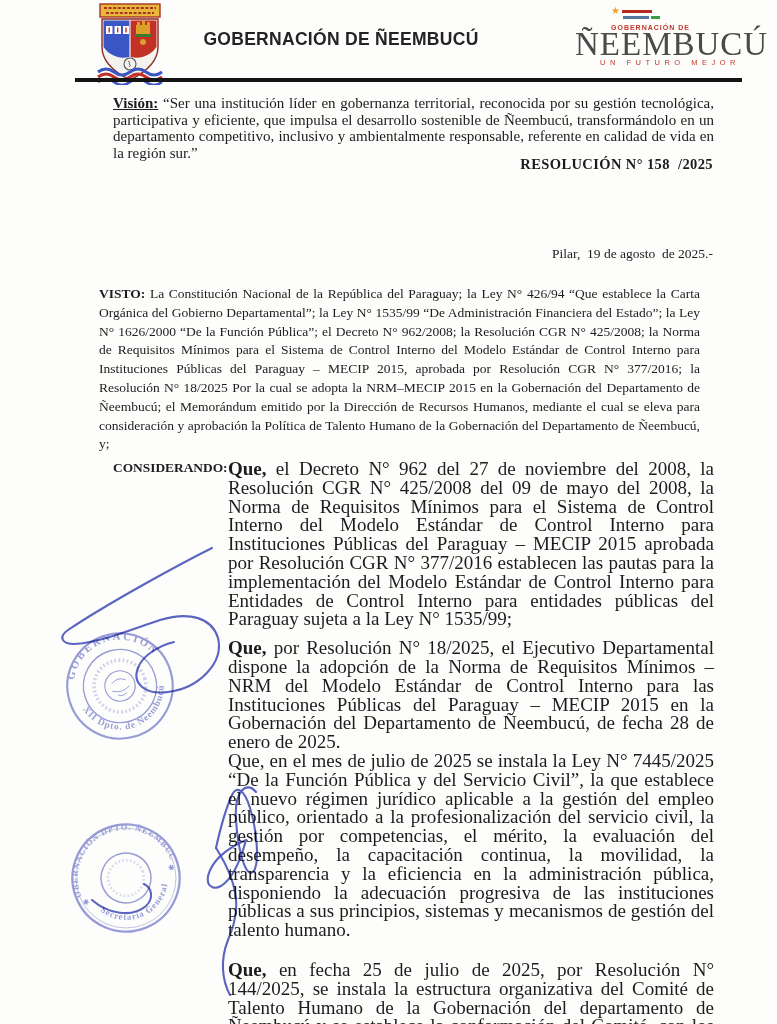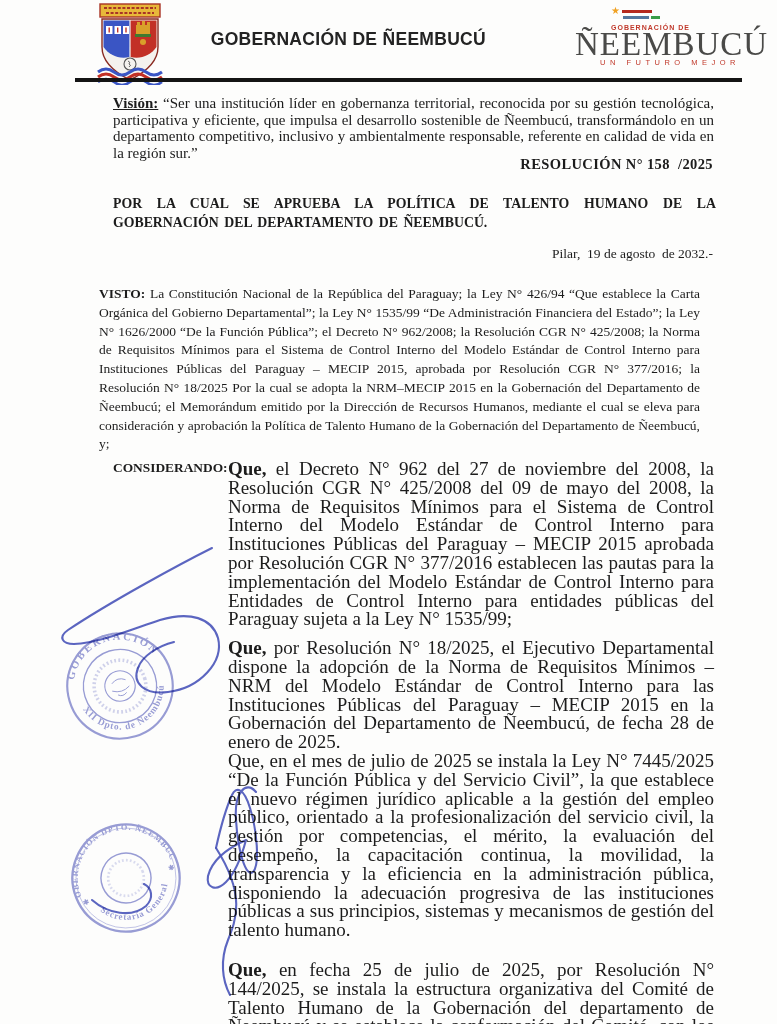--- a/index.html
+++ b/index.html
@@ -7,21 +7,21 @@
   .page {
     position:relative; width:777px; height:1024px; margin:0 auto;
     background:#fdfdfc; overflow:hidden;
     font-family:"Liberation Serif", serif; color:#1c1c1c;
   }
   
   .coat-of-arms { position:absolute; left:80px; top:3px; width:100px; height:82px; }
   .org-title {
     position:absolute; left:196px; top:29px; width:290px;
     font-family:"Liberation Sans", sans-serif; font-weight:bold;
-    font-size:17.5px; letter-spacing:.3px; color:#232323; text-align:right;
+    font-size:17.5px; letter-spacing:.3px; color:#232323; text-align:center;
   }
   .logo-right { position:absolute; left:575px; top:8px; width:168px; }
   .logo-flag { margin-left:36px; height:14px; }
   .logo-flag .row { display:flex; align-items:center; height:6px; }
   .logo-star { color:#f0a123; font-size:10px; line-height:6px; margin-right:2px; }
   .bar { display:inline-block; height:3px; }
   .bar-red { width:30px; background:#b5291e; }
   .bar-blue { width:26px; background:#54779e; margin-left:12px; }
   .bar-green { width:9px; background:#3a9c47; margin-left:2px; }
   .logo-small-label {
@@ -136,22 +136,21 @@
     <div class="logo-small-label">GOBERNACIÓN DE</div>
     <div class="logo-name">ÑEEMBUCÚ</div>
     <div class="logo-tagline">UN FUTURO MEJOR</div>
   </div>
 
   <div class="header-rule"></div>
 
   <p class="vision"><span class="v-label">Visión:</span><span> “Ser una institución líder en gobernanza territorial, reconocida por su gestión tecnológica, participativa y eficiente, que impulsa el desarrollo sostenible de Ñeembucú, transformándolo en un departamento competitivo, inclusivo y ambientalmente responsable, referente en calidad de vida en la región sur.”</span></p>
 
   <div class="res-title">RESOLUCIÓN N° 158  /2025</div>
-  <div class="res-subject">POR LA CUAL SE APRUEBA LA POLÍTICA DE TALENTO HUMANO DE LA GOBERNACIÓN DEL DEPARTAMENTO DE ÑEEMBUCÚ.</div>
-  <div class="res-dateline">Pilar,  19 de agosto  de 2032.-</div>
+  <div class="res-dateline">Pilar,  19 de agosto  de 2025.-</div>
 
   <p class="visto"><span class="v-lead">VISTO:</span><span> La Constitución Nacional de la República del Paraguay; la Ley N° 426/94 “Que establece la Carta Orgánica del Gobierno Departamental”; la Ley N° 1535/99 “De Administración Financiera del Estado”; la Ley N° 1626/2000 “De la Función Pública”; el Decreto N° 962/2008; la Resolución CGR N° 425/2008; la Norma de Requisitos Mínimos para el Sistema de Control Interno del Modelo Estándar de Control Interno para Instituciones Públicas del Paraguay – MECIP 2015, aprobada por Resolución CGR N° 377/2016; la Resolución N° 18/2025 Por la cual se adopta la NRM–MECIP 2015 en la Gobernación del Departamento de Ñeembucú; el Memorándum emitido por la Dirección de Recursos Humanos, mediante el cual se eleva para consideración y aprobación la Política de Talento Humano de la Gobernación del Departamento de Ñeembucú, y;</span></p>
 
   <div class="considerando">
     <span class="cons-label">CONSIDERANDO:</span>
     <div class="cons-paras">
       <p class="gap-sm"><span class="lead">Que,</span><span> el Decreto N° 962 del 27 de noviembre del 2008, la Resolución CGR N° 425/2008 del 09 de mayo del 2008, la Norma de Requisitos Mínimos para el Sistema de Control Interno del Modelo Estándar de Control Interno para Instituciones Públicas del Paraguay – MECIP 2015 aprobada por Resolución CGR N° 377/2016 establecen las pautas para la implementación del Modelo Estándar de Control Interno para Entidades de Control Interno para entidades públicas del Paraguay sujeta a la Ley N° 1535/99;</span></p>
       <p class="gap-md"><span class="lead">Que,</span><span> por Resolución N° 18/2025, el Ejecutivo Departamental dispone la adopción de la Norma de Requisitos Mínimos – NRM del Modelo Estándar de Control Interno para las Instituciones Públicas del Paraguay – MECIP 2015 en la Gobernación del Departamento de Ñeembucú, de fecha 28 de enero de 2025.</span></p>
       <p class="gap-lg"><span class="lead plain">Que,</span><span> en el mes de julio de 2025 se instala la Ley N° 7445/2025 “De la Función Pública y del Servicio Civil”, la que establece el nuevo régimen jurídico aplicable a la gestión del empleo público, orientado a la profesionalización del servicio civil, la gestión por competencias, el mérito, la evaluación del desempeño, la capacitación continua, la movilidad, la transparencia y la eficiencia en la administración pública, disponiendo la adecuación progresiva de las instituciones públicas a sus principios, sistemas y mecanismos de gestión del talento humano.</span></p>
       <p><span class="lead">Que,</span><span> en fecha 25 de julio de 2025, por Resolución N° 144/2025, se instala la estructura organizativa del Comité de Talento Humano  de  la Gobernación del departamento de Ñeembucú y se establece la conformación del Comité, con los representantes de Secretarios Departamentales, Directores y de Funcionarios, responsabilidad asumida sin perjuicios de sus actuales funciones dentro de la Gobernación de Ñeembucú y con una duración de dos (2) años..</span></p>

